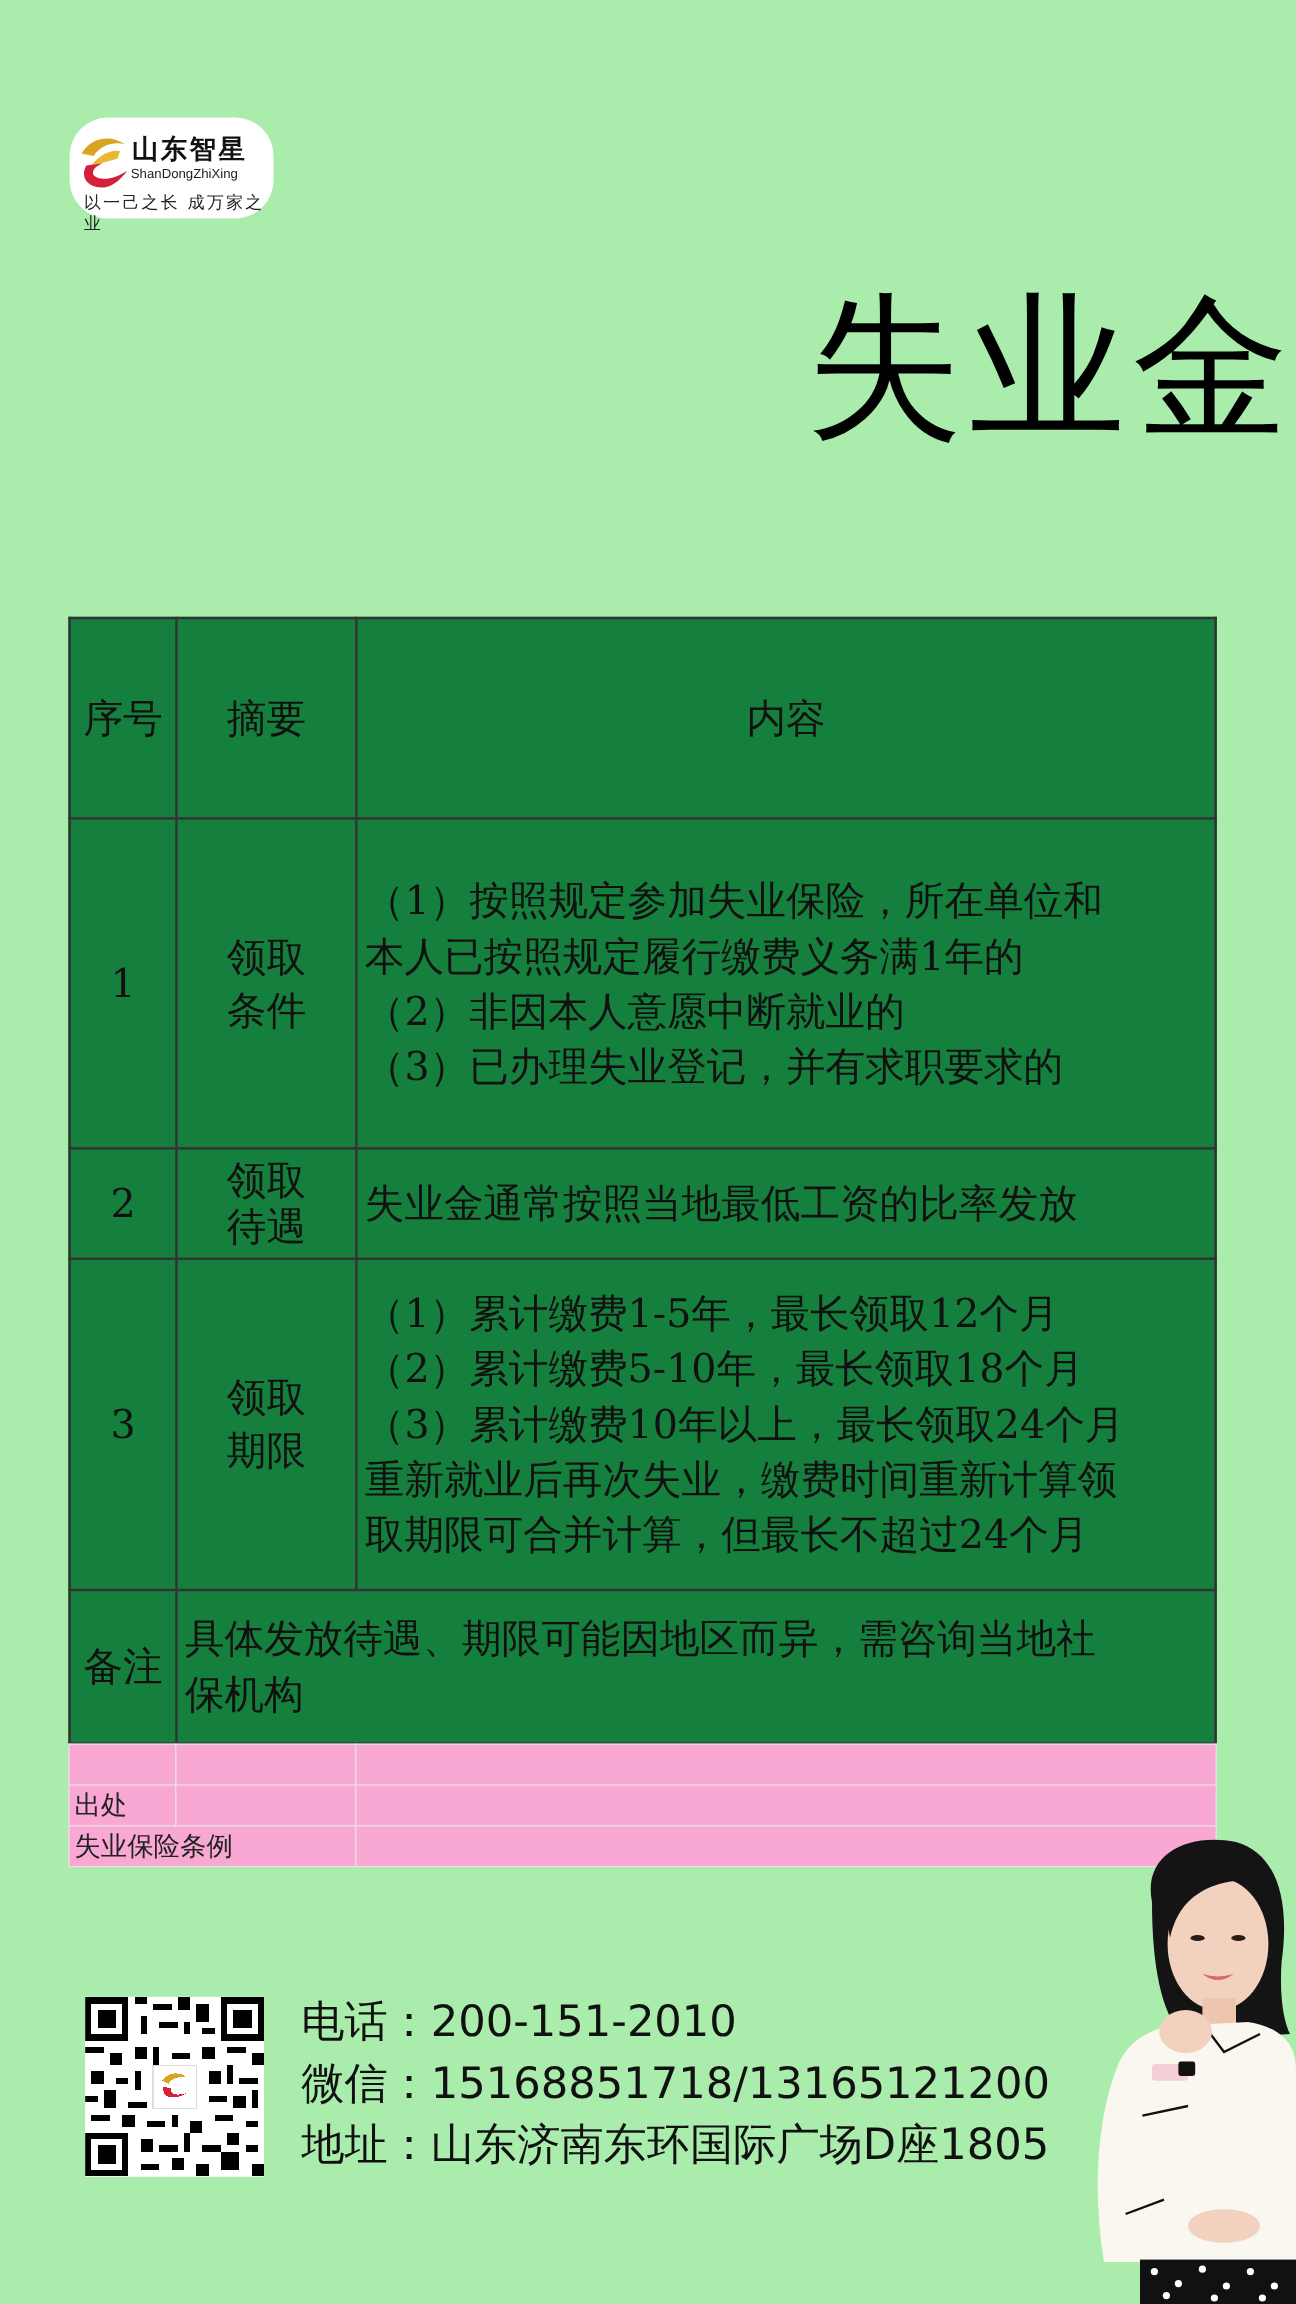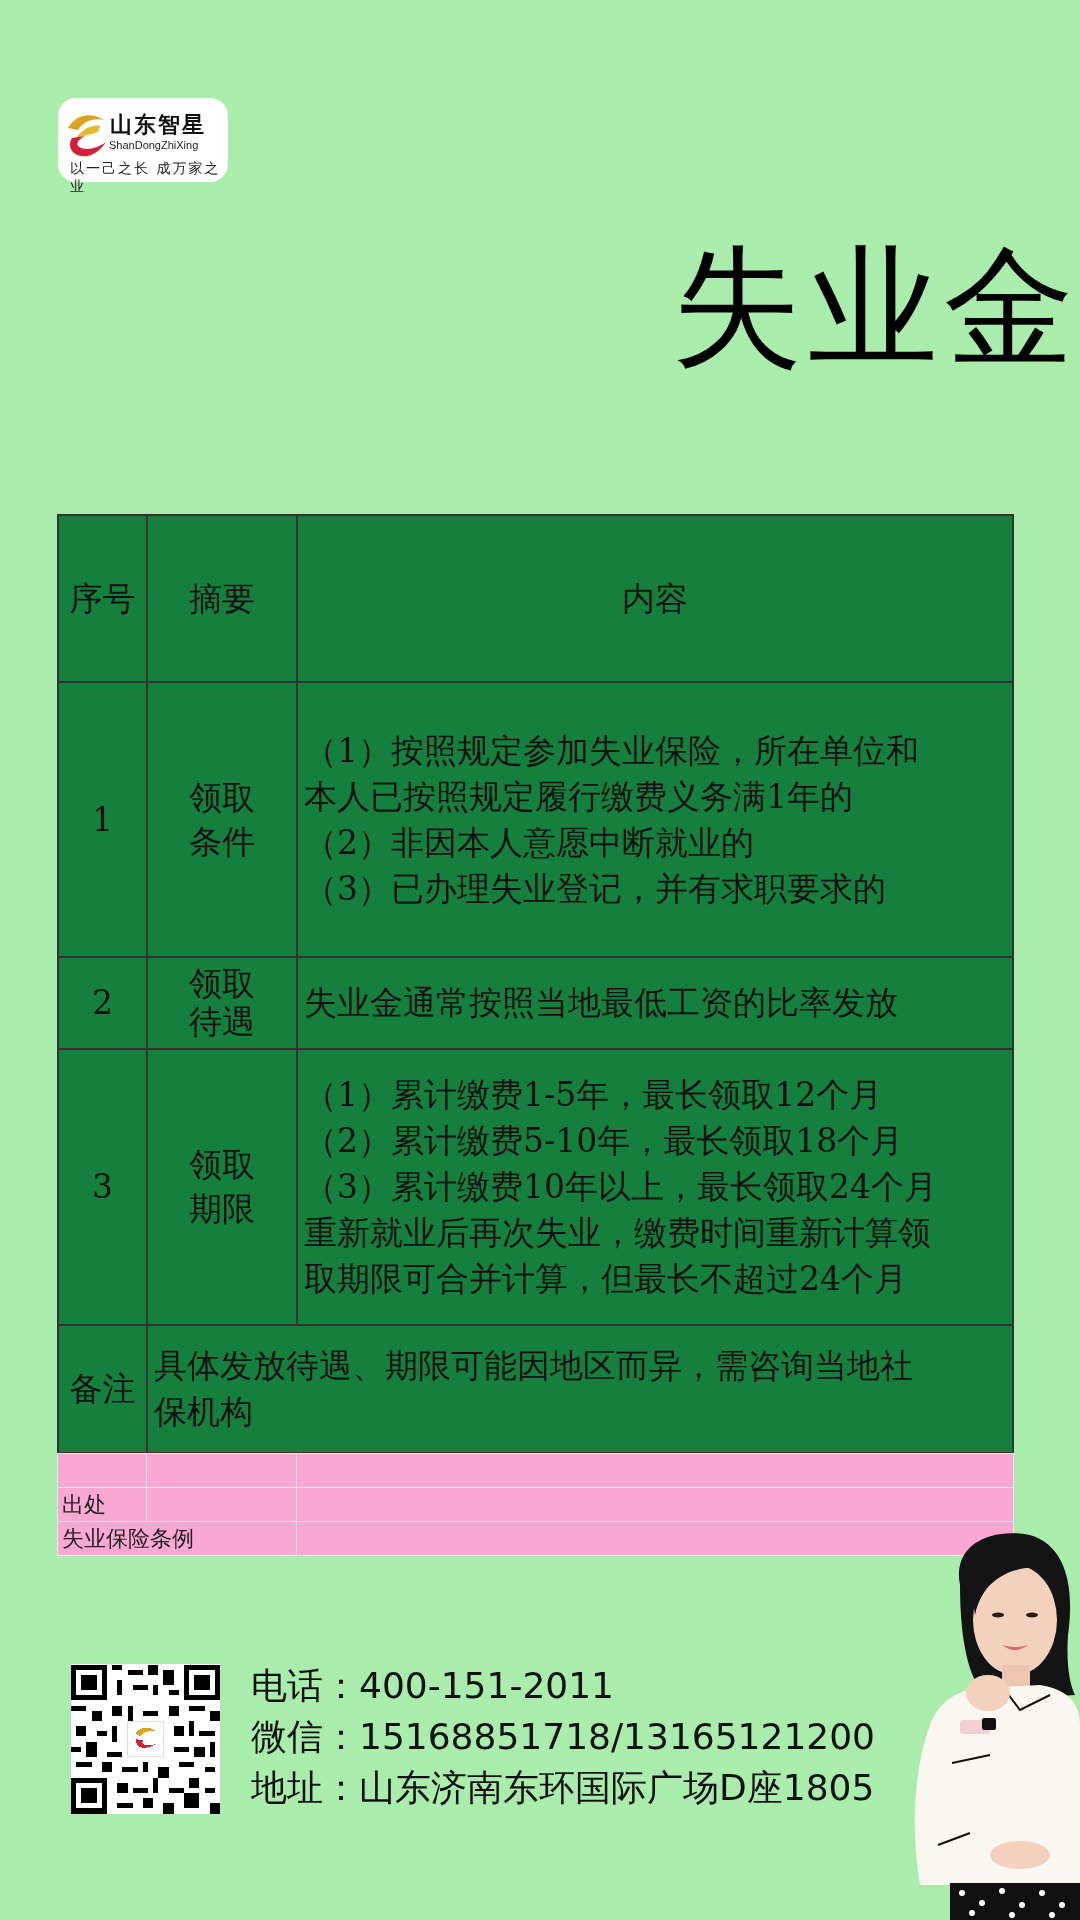--- a/index.html
+++ b/index.html
@@ -4,21 +4,21 @@
   <style>
     html, body { margin: 0; padding: 0; }
     body {
       width: 1080px; height: 1920px; position: relative; overflow: hidden;
       background: #aaecac;
       font-family: "DejaVu Serif", "Liberation Serif", serif;
       color: #111;
     }
     .logo {
       position: absolute; left: 58px; top: 98px; width: 170px; height: 84px;
-      background: #fff; border-radius: 18px; box-sizing: border-box;
+      background: #fff; border-radius: 32px; box-sizing: border-box;
     }
     .logo svg { position: absolute; left: 4px; top: 10px; }
     .logo .cn {
       position: absolute; left: 52px; top: 12px; font-size: 22px; font-weight: bold;
       font-family: "DejaVu Sans", sans-serif; letter-spacing: 2px; color: #111;
     }
     .logo .en {
       position: absolute; left: 51px; top: 41px; font-size: 11px;
       font-family: "Liberation Sans", sans-serif; color: #222;
     }
@@ -220,21 +220,21 @@
         <rect x="27" y="27" width="2" height="2"></rect>
     </g>
     <rect x="11" y="11" width="7" height="7" fill="#fff" stroke="#ddd" stroke-width="0.2"></rect>
     <path d="M12.5 13.5 C13.5 12, 15.5 12, 16.5 13 C15.5 12.8, 14 13, 13.5 14 Z" fill="#d9a520"></path>
     <path d="M12.7 14.5 C12.3 16, 14 17, 16.5 15.5 C15 16, 13.5 15.8, 14 14.8 Z" fill="#d4213a"></path>
   </svg>
 </div>
 
 <div class="contact">
   <div>
-    <span>电话：</span><span>400-151-2011</span>
+    <span>电话：</span><span>200-151-2010</span>
   </div>
   <div>
     <span>微信：</span><span>15168851718/13165121200</span>
   </div>
   <div>
     <span>地址：</span><span>山东济南东环国际广场D座1805</span>
   </div>
 </div>
 
 <div class="person">

